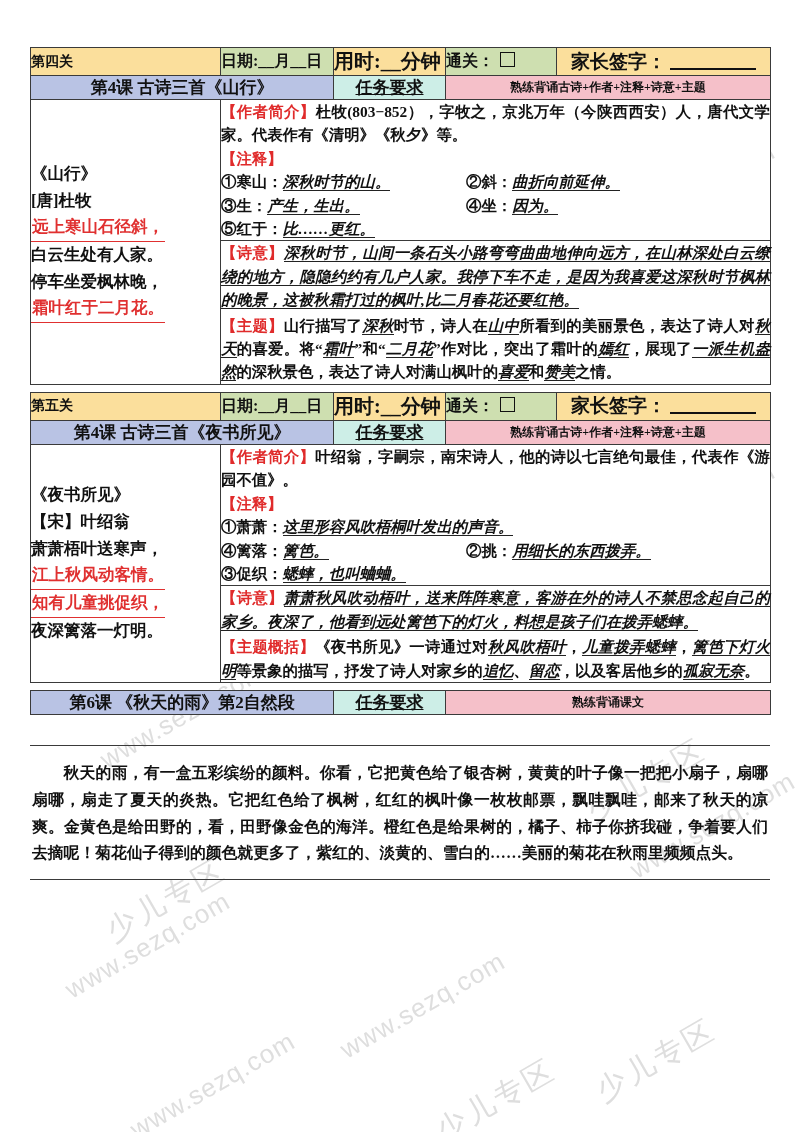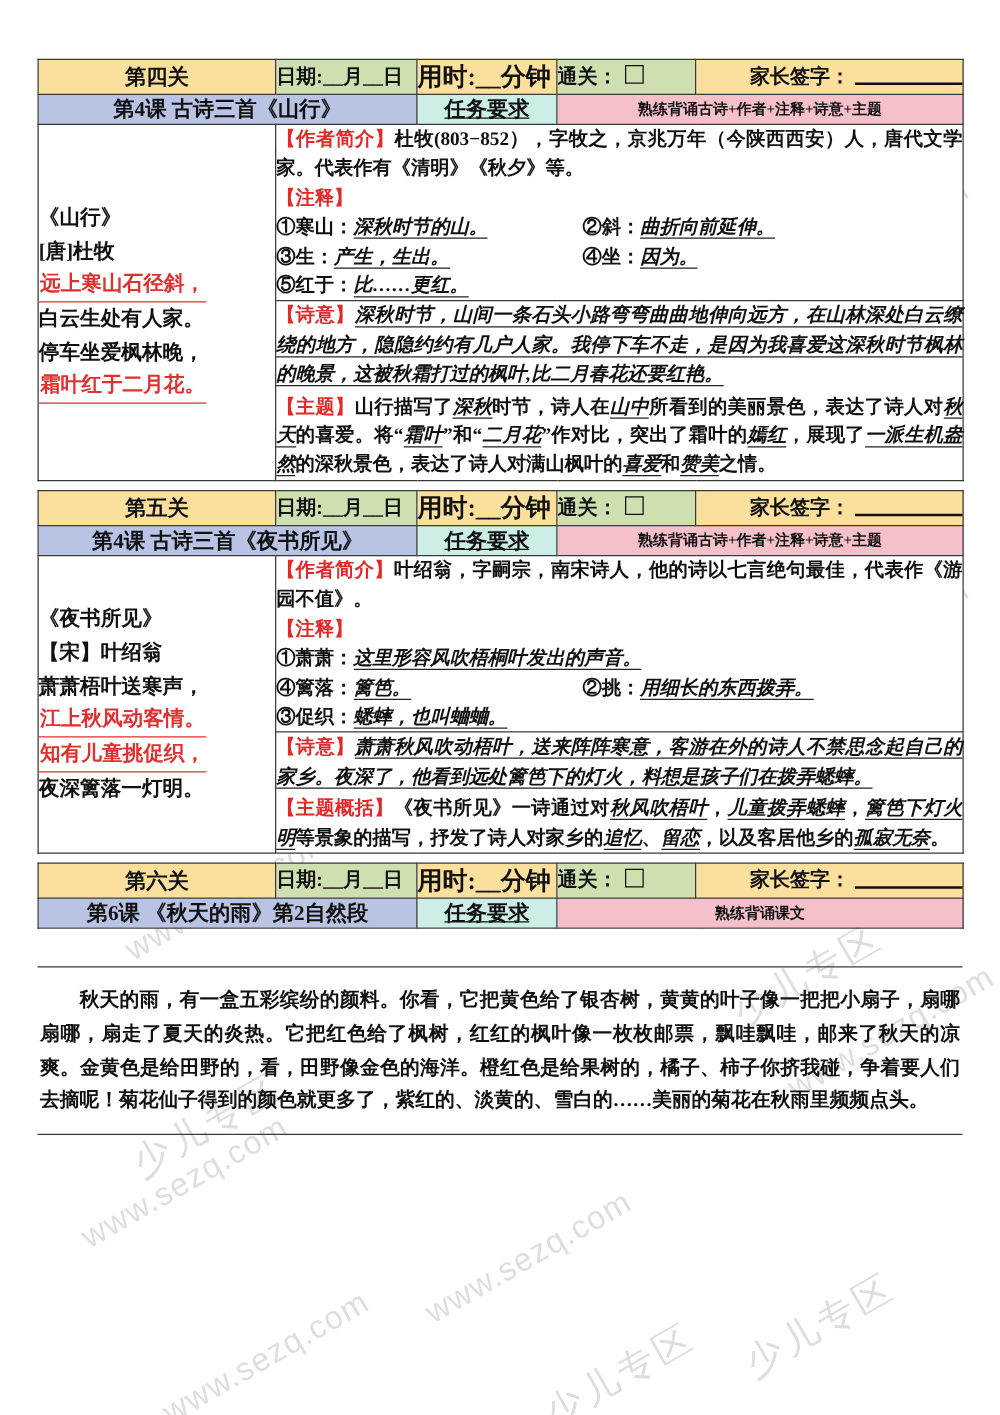--- a/index.html
+++ b/index.html
@@ -44,25 +44,25 @@
     background:transparent;
   }
   table.t td{
     border:1px solid #3a3a3a;
     padding:0;
     vertical-align:middle;
     background-clip:padding-box;
   }
 
   
-  .c-level{background:#fbdf9c;text-align:center;font-size:17px;font-weight:700;color:#111;padding:6px 0;}
+  .c-level{background:#fbdf9c;font-size:14px;font-weight:700;color:#111;padding:6px 0;}
   .c-date{background:#cedfb0;text-align:left;font-size:16px;font-weight:700;color:#111;padding:6px 4px 6px 6px;margin-left:46px;}
   .c-time{background:#fbdf9c;text-align:left;font-size:20px;font-weight:700;color:#111;padding:6px 4px 6px 6px;}
   .c-pass{background:#cedfb0;text-align:left;font-size:16px;font-weight:700;color:#111;padding:6px 4px 6px 8px;}
-  .c-sign{background:#fbdf9c;text-align:right;font-size:16px;font-weight:700;color:#111;padding:6px 4px 6px 8px;}
+  .c-sign{background:#fbdf9c;text-align:center;font-size:19px;font-weight:700;color:#111;padding:6px 4px 6px 8px;}
   .box-glyph{display:inline-block;width:13px;height:13px;border:1.6px solid #111;vertical-align:-1px;margin-left:6px;}
   .sigline{display:inline-block;width:86px;border-bottom:2px solid #111;height:12px;vertical-align:-2px;margin-left:4px;}
 
   
   .c-lesson{background:#b9c3e4;text-align:center;font-size:17px;font-weight:700;color:#111;padding:7px 0;}
   .c-req{background:#cdeee7;text-align:center;font-size:17px;font-weight:700;color:#111;padding:7px 0;text-decoration:underline;}
   .c-reqv{background:#f5c0c9;text-align:center;font-size:12px;font-weight:700;color:#111;padding:7px 2px;}
 
   
   .c-poem{
@@ -215,27 +215,20 @@
 
   <table class="t" style="margin-top:7px">
     <colgroup>
       <col style="width:190px">
         <col style="width:113px">
         <col style="width:112px">
         <col style="width:111px">
         <col style="width:214px">
     </colgroup>
     <tbody>
-        <tr>
-      <td class="c-level">第六关</td>
-      <td class="c-date"><span>日期:__月__日</span></td>
-      <td class="c-time"><span>用时:__分钟</span></td>
-      <td class="c-pass"><span>通关：</span><span class="box-glyph"></span></td>
-      <td class="c-sign"><span>家长签字：</span><span class="sigline"></span></td>
-    </tr>
     <tr>
       <td class="c-lesson" colspan="2">第6课 《秋天的雨》第2自然段</td>
       <td class="c-req">任务要求</td>
       <td class="c-reqv" colspan="2">熟练背诵课文</td>
     </tr>
   </tbody>
     </table>
 
   <div style="margin-top:30px">
     <div class="para-rule-top"></div>

